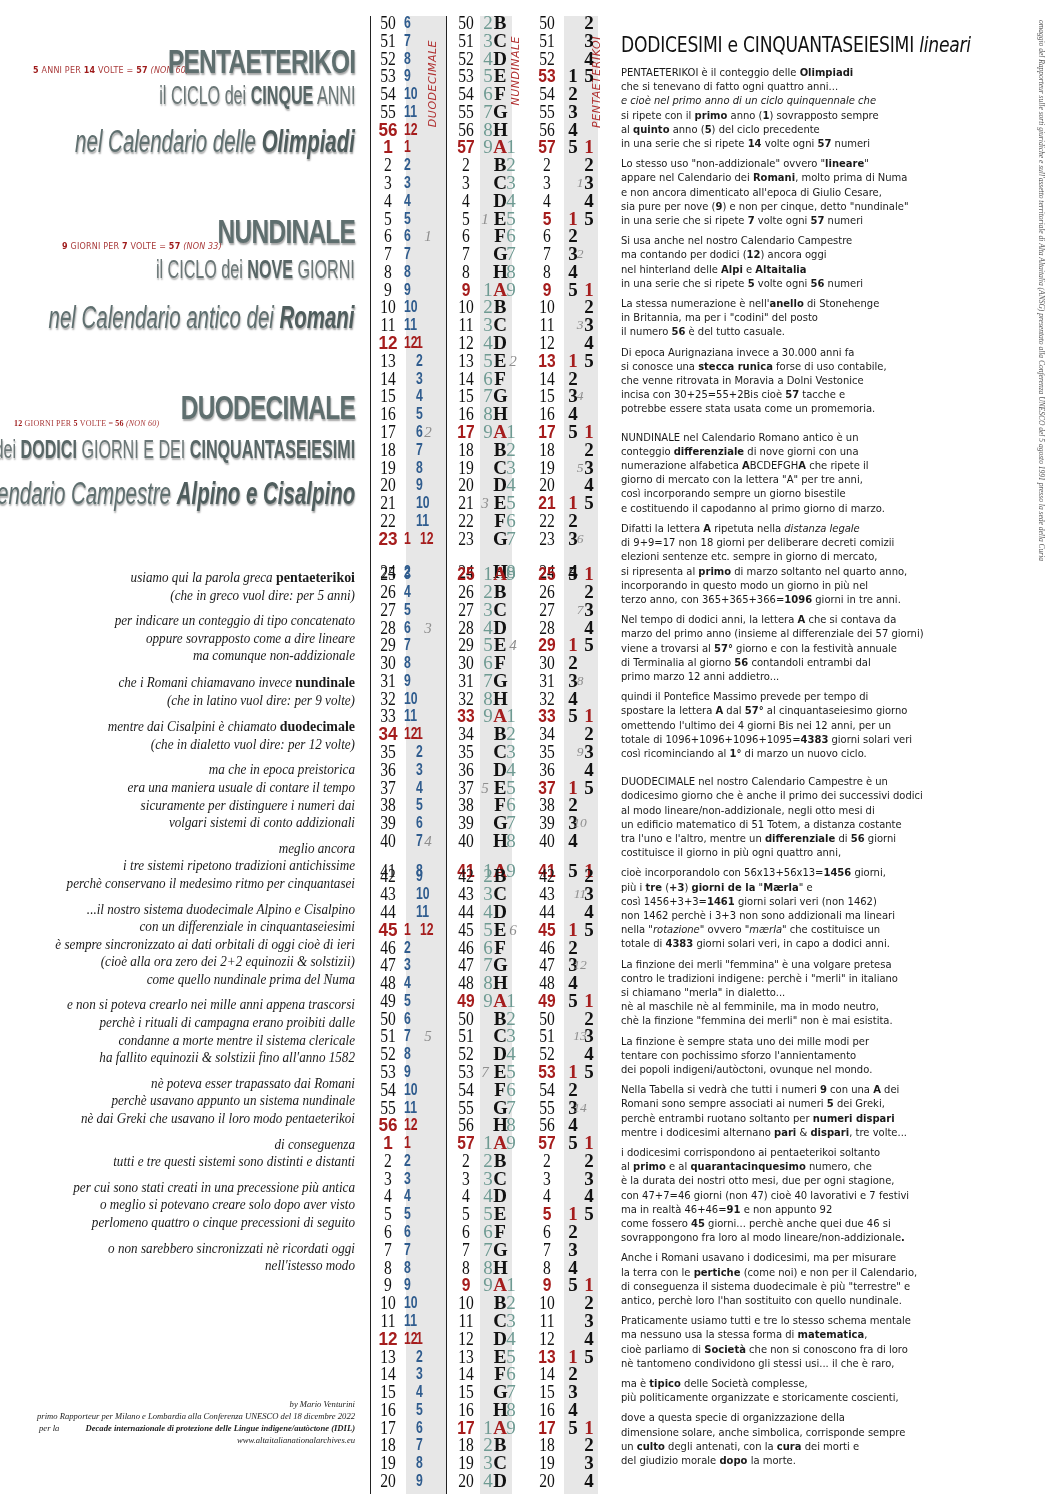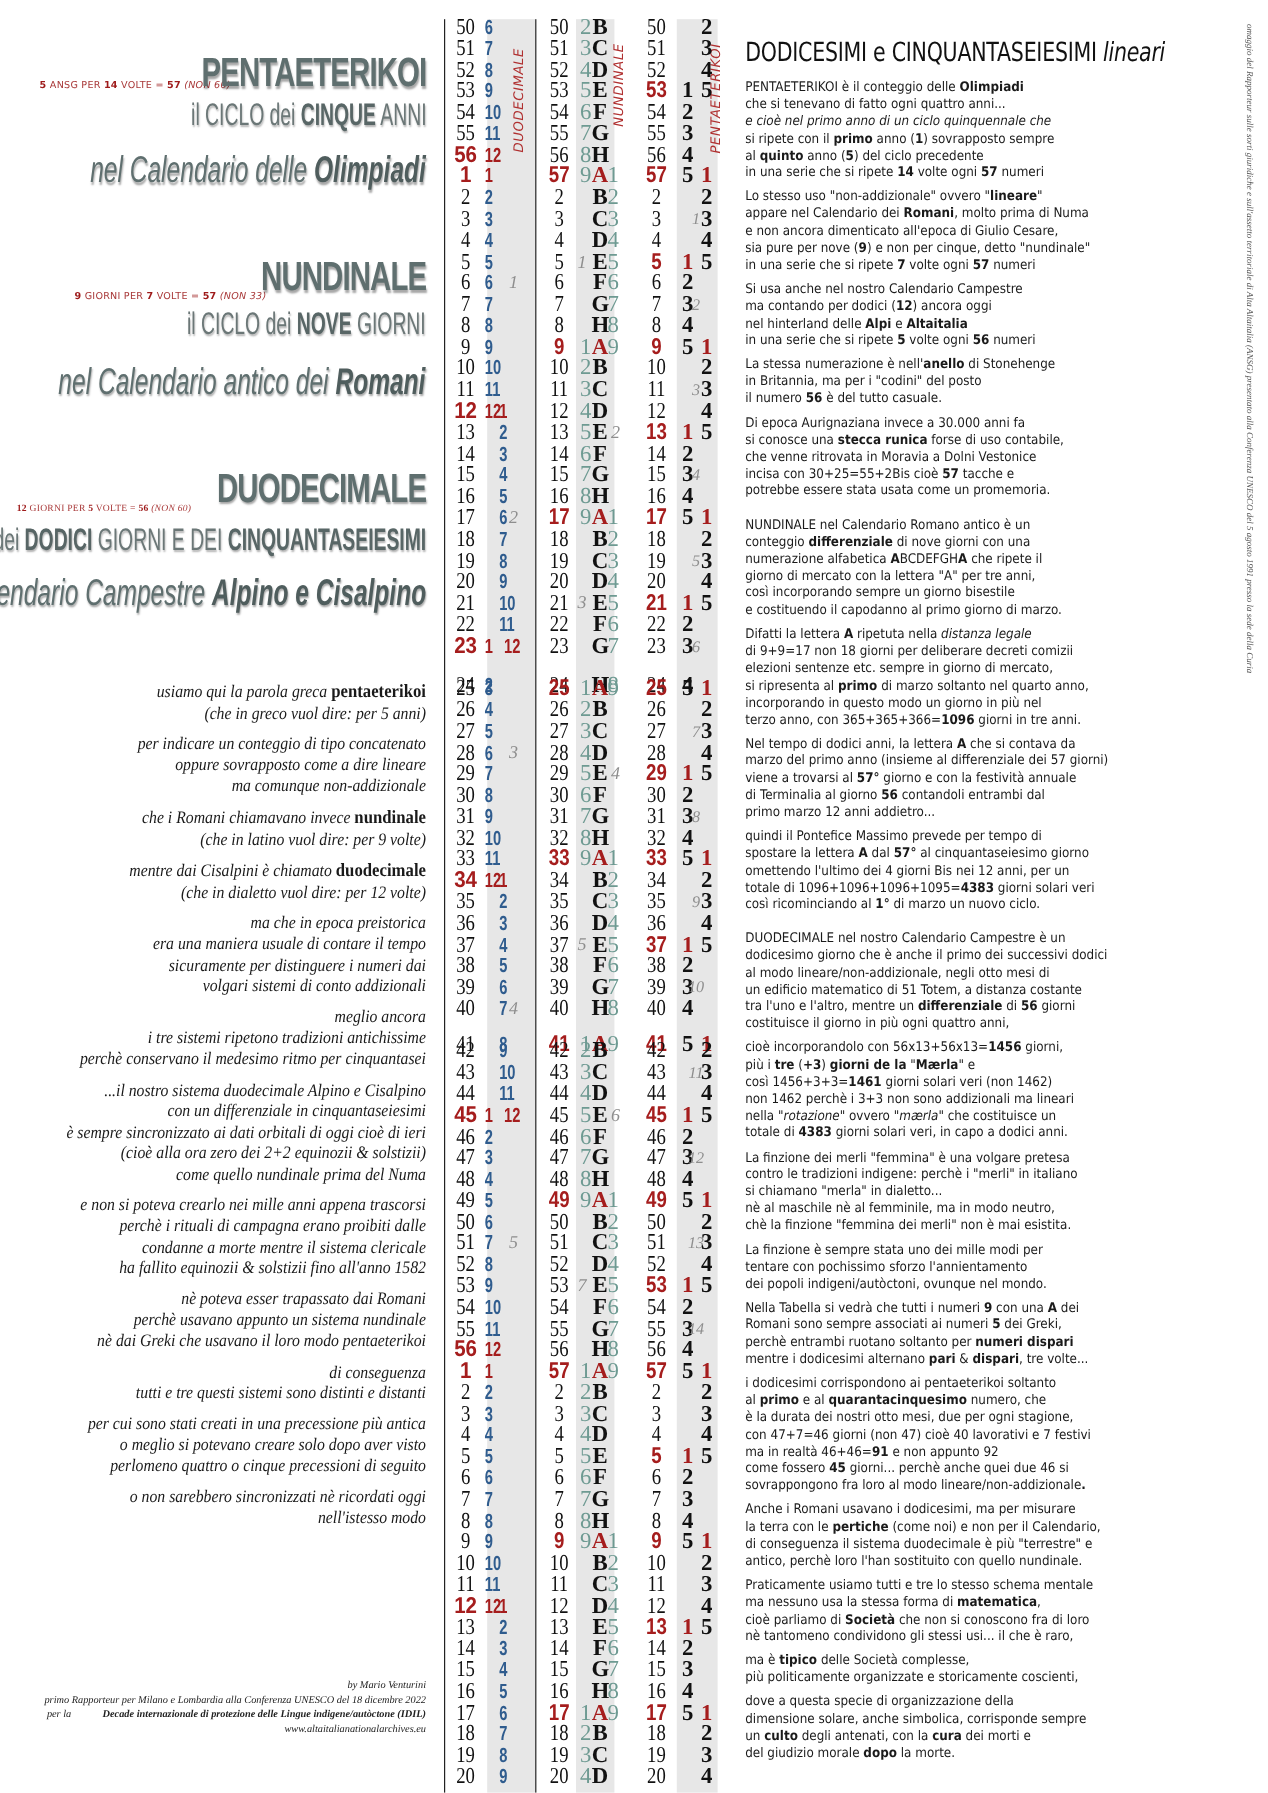--- a/index.html
+++ b/index.html
@@ -59,21 +59,21 @@
   .right-text p.gap { margin-top: 14px; }
   .right-text b { font-weight: bold; }
 
   .side-vertical { position: absolute; left: 1030px; top: 20px; height: 1450px; width: 16px; font-family: "Liberation Serif", serif; font-style: italic; font-size: 7.5px; color: #555; writing-mode: vertical-rl; white-space: nowrap; overflow: hidden; }
 </style>
 </head>
 <body>
 
 <div>
   <div class="formula" style="left:33px; top:66px;">
-    <b>5</b><span> ANSG PER </span><b>14</b><span> VOLTE = </span><b>57</b><i> (NON 60)</i>
+    <b>5</b><span> ANNI PER </span><b>14</b><span> VOLTE = </span><b>57</b><i> (NON 60)</i>
   </div>
   <div class="title-block" style="top:44px;">
     <div class="title-main">PENTAETERIKOI</div>
   </div>
   <div class="title-block" style="top:82px;">
     <div class="title-sub"><span>il CICLO dei </span><b>CINQUE</b><span> ANNI</span></div>
   </div>
   <div class="title-block" style="top:126px;">
     <div class="title-cal"><span>nel Calendario delle </span><b>Olimpiadi</b></div>
   </div>

